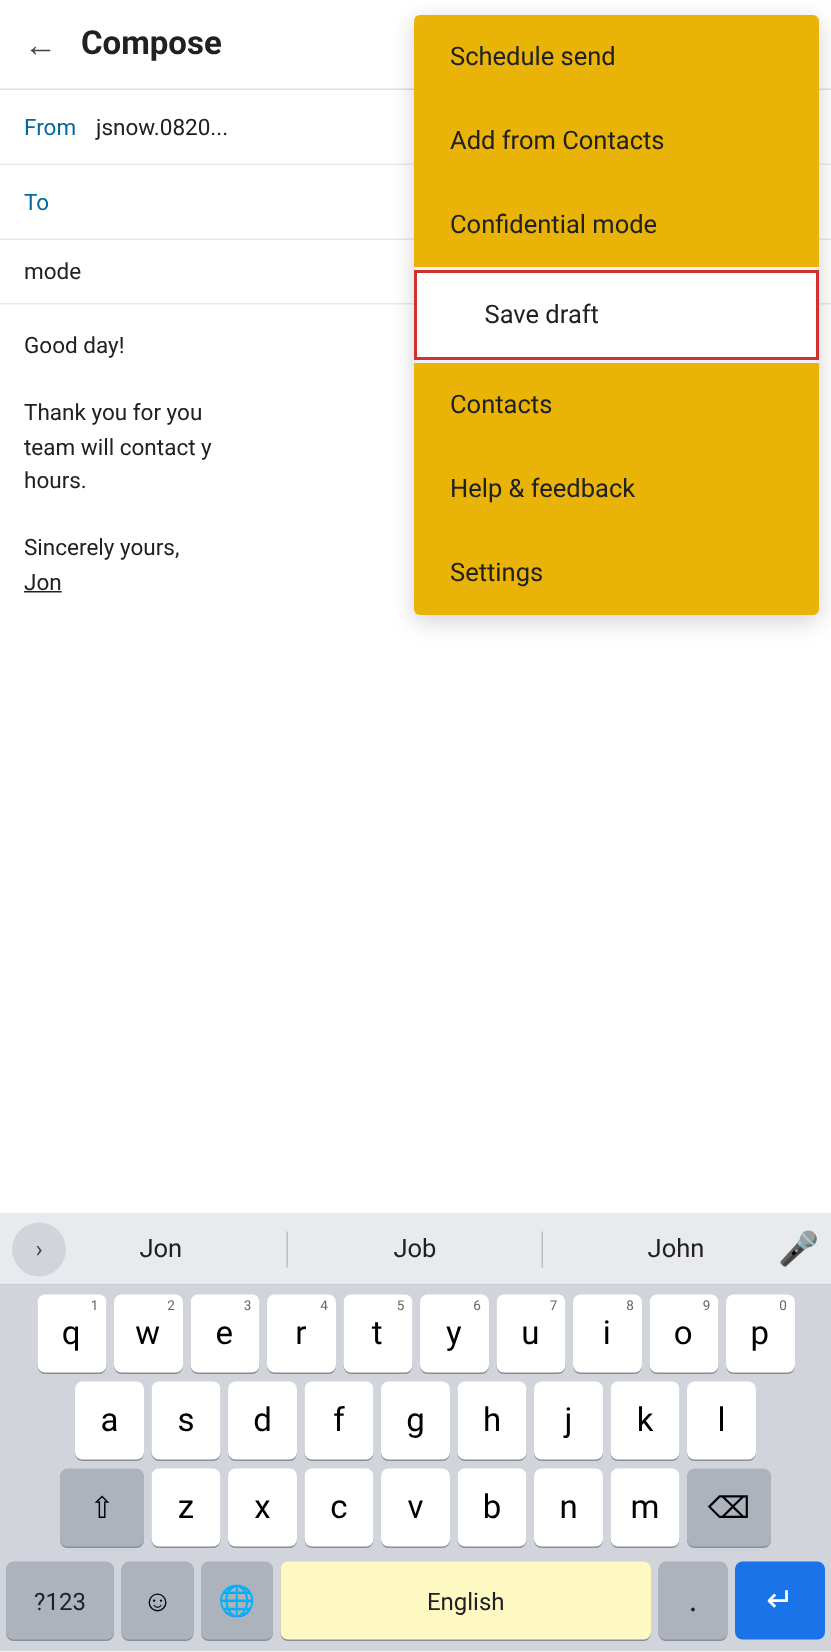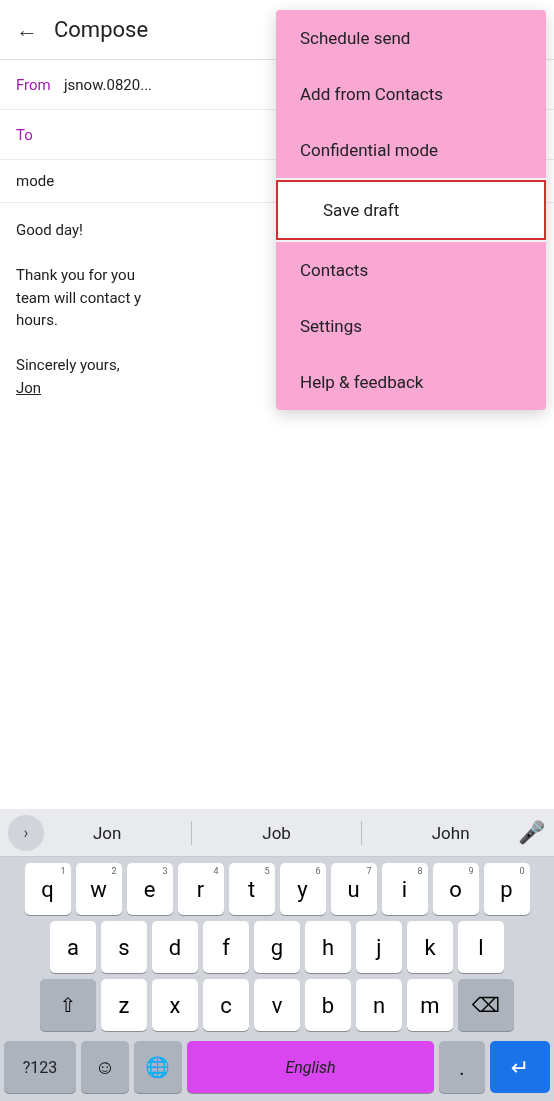--- a/index.html
+++ b/index.html
@@ -22,38 +22,38 @@
       height: 60px;
     }
     .back-arrow {
       font-size: 22px;
       color: #444;
       margin-right: 16px;
       cursor: pointer;
     }
     .compose-title {
       font-size: 22px;
-      font-weight: 400;
+      font-weight: 700;
       color: #202124;
     }
 
     
     .compose-body {
       padding: 0;
     }
     .field-row {
       display: flex;
       align-items: center;
       padding: 12px 16px;
       border-bottom: 1px solid #e8eaed;
       min-height: 50px;
     }
     .field-label {
       font-size: 15px;
-      color: #a21caf;
+      color: #0369a1;
       width: 48px;
       flex-shrink: 0;
     }
     .field-value {
       font-size: 15px;
       color: #202124;
       flex: 1;
     }
 
     
@@ -94,21 +94,21 @@
       border-radius: 4px;
       box-shadow: 0 4px 16px rgba(0,0,0,0.18);
       z-index: 20;
       overflow: hidden;
     }
     .menu-item {
       padding: 18px 24px;
       font-size: 17px;
       color: #202124;
       cursor: pointer;
-      background: #f9a8d4;
+      background: #eab308;
       position: relative;
     }
     .menu-item.save-draft {
       background: #fff;
       border: 2px solid #d32f2f;
       margin: 2px 0;
       padding-left: 45px;
     }
 
     
@@ -241,26 +241,25 @@
     .globe-key {
       width: 48px;
       height: 52px;
       font-size: 20px;
       background: #adb3bd;
       border-radius: 5px;
     }
     .space-key {
       flex: 1;
       height: 52px;
-      background: #d946ef;
+      background: #fef9c3;
       border-radius: 5px;
       font-size: 16px;
       color: #202124;
       box-shadow: 0 1px 0 #8a8d94;
-      font-style: italic;
     }
     .period-key {
       width: 46px;
       height: 52px;
       font-size: 22px;
       background: #adb3bd;
       border-radius: 5px;
     }
     .enter-key {
       width: 60px;
@@ -315,22 +314,22 @@
   <p><span class="signature-name">Jon</span></p>
 </div>
 
 <div class="overlay">
   <div class="dropdown-menu">
     <div class="menu-item">Schedule send</div>
     <div class="menu-item">Add from Contacts</div>
     <div class="menu-item">Confidential mode</div>
     <div class="menu-item save-draft">Save draft</div>
     <div class="menu-item">Contacts</div>
+    <div class="menu-item">Help &amp; feedback</div>
     <div class="menu-item">Settings</div>
-    <div class="menu-item">Help &amp; feedback</div>
   </div>
 </div>
 
 <div class="keyboard-area">
 
   <div class="autocomplete-bar">
     <div class="autocomplete-expand">›</div>
     <div class="autocomplete-words">
       <span class="autocomplete-word">Jon</span>
       <div class="autocomplete-divider"></div>

